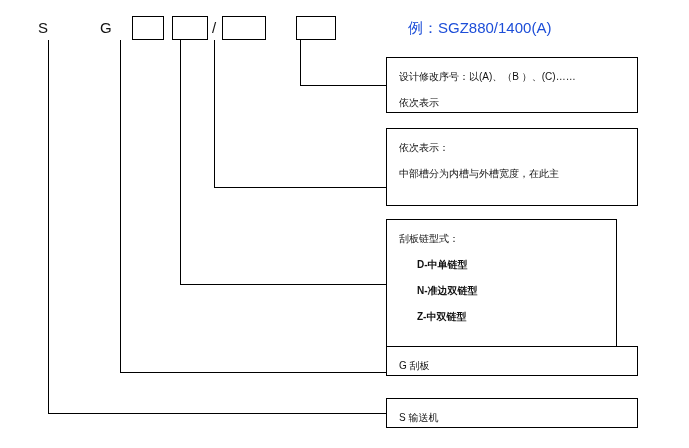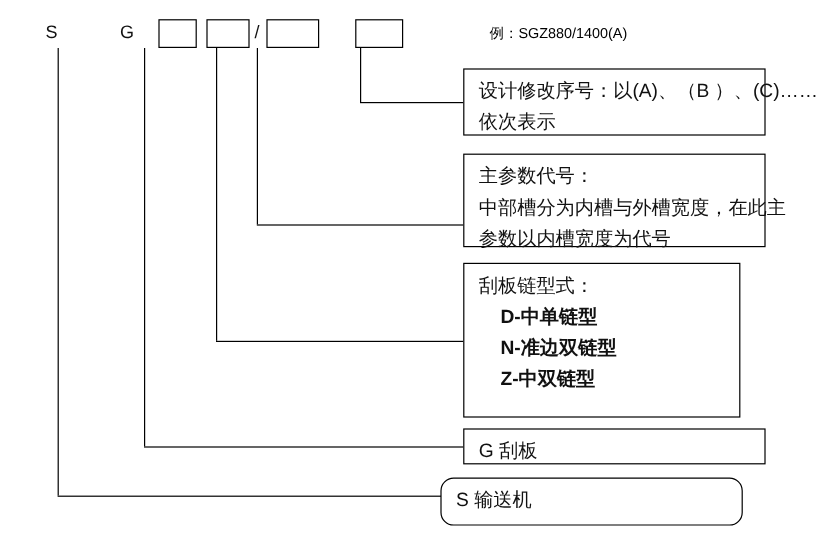--- a/index.html
+++ b/index.html
@@ -28,31 +28,31 @@
     white-space: nowrap;
   }
   .code-box {
     position: absolute;
     border: 1px solid #000;
     box-sizing: border-box;
     background: #fff;
   }
   .example {
     position: absolute;
-    font-size: 12px;
+    font-size: 15px;
     line-height: 20px;
     white-space: nowrap;
-    color: #000000;
+    color: #1d4ed8;
   }
   .desc-box {
     position: absolute;
     border: 1px solid #000;
     box-sizing: border-box;
     background: #fff;
-    font-size: 16px;
+    font-size: 10px;
     line-height: 26px;
     color: #111;
     padding: 6px 12px;
   }
   .desc-box .line {
     white-space: nowrap;
   }
   .desc-box .indent {
     padding-left: 18px;
     font-weight: bold;
@@ -91,30 +91,29 @@
       <div class="leader h" style="left: 120px; top: 372px; width: 267px;"></div>
       <div class="leader v" style="left: 48px; top: 40px; height: 373px;"></div>
       <div class="leader h" style="left: 48px; top: 413px; width: 339px;"></div>
     </div>
   <div id="desc-blocks">
       <div class="desc-box" style="left: 386px; top: 57px; width: 252px; height: 56px;">
         <div class="line">设计修改序号：以(A)、（B ）、(C)……</div>
         <div class="line">依次表示</div>
       </div>
       <div class="desc-box" style="left: 386px; top: 128px; width: 252px; height: 78px;">
-        <div class="line">主参数代号：</div>
+        <div class="line">依次表示：</div>
         <div class="line">中部槽分为内槽与外槽宽度，在此主</div>
-        <div class="line">参数以内槽宽度为代号</div>
       </div>
       <div class="desc-box" style="left: 386px; top: 219px; width: 231px; height: 129px;">
         <div class="line">刮板链型式：</div>
         <div class="line indent">D-中单链型</div>
         <div class="line indent">N-准边双链型</div>
         <div class="line indent">Z-中双链型</div>
       </div>
-      <div class="desc-box" style="left: 386px; top: 357px; width: 252px; height: 30px;">
+      <div class="desc-box" style="left: 386px; top: 346px; width: 252px; height: 30px;">
         <div class="line">G 刮板</div>
       </div>
-      <div class="desc-box" style="left: 367px; top: 398px; width: 252px; height: 40px; border-radius: 11px;">
+      <div class="desc-box" style="left: 386px; top: 398px; width: 252px; height: 30px;">
         <div class="line">S 输送机</div>
       </div>
     </div>
 </div>
 
 </body></html>

